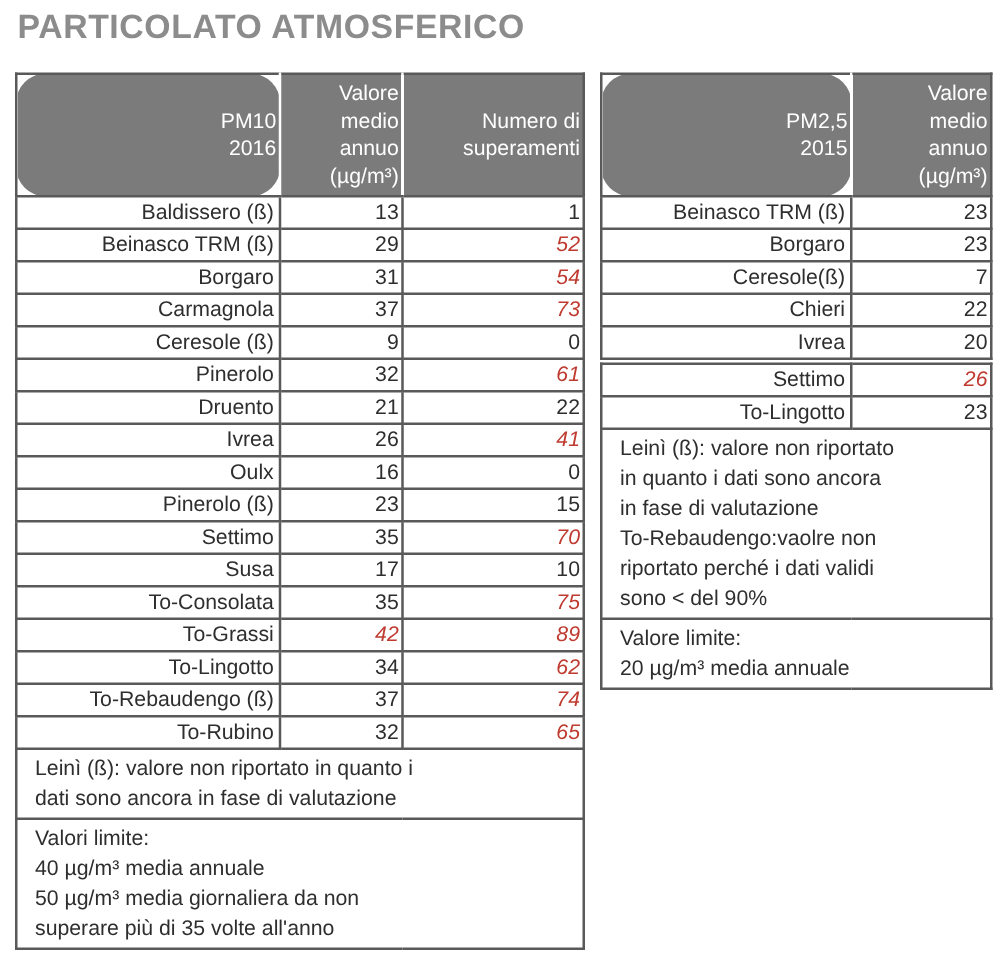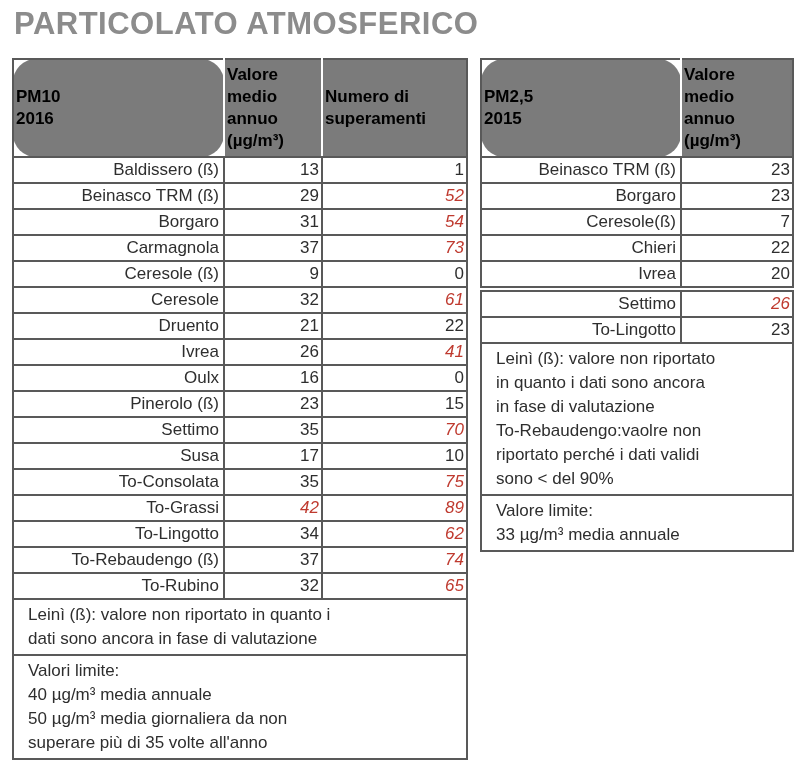--- a/index.html
+++ b/index.html
@@ -10,36 +10,36 @@
     --title:#8c8c8c;
   }
   html,body{margin:0;padding:0;}
   body{
     width:800px;height:772px;background:#ffffff;position:relative;
     font-family:"Liberation Sans",sans-serif;color:var(--text);
     overflow:hidden;
   }
   .page-title{
     position:absolute;left:14px;top:6px;
-    font-size:31px;font-weight:bold;letter-spacing:0.5px;
+    font-size:27px;font-weight:bold;letter-spacing:0.5px;
     color:var(--title);white-space:nowrap;
   }
   .tbl-wrap-left{position:absolute;left:12px;top:58px;width:454px;}
   .tbl-wrap-right{position:absolute;left:480px;top:58px;width:312px;}
   table{
     border-collapse:collapse;table-layout:fixed;width:100%;
     font-size:17px;
   }
   th,td{
     border:2px solid var(--border);
     overflow:hidden;
   }
   thead th{
-    background:var(--header-bg);color:#000000;font-weight:bold;
-    text-align:left;vertical-align:middle;
+    background:var(--header-bg);color:#ffffff;font-weight:normal;
+    text-align:right;vertical-align:middle;
     white-space:pre-line;line-height:22px;padding:4px 2px;
     height:88px;
     border-left:2px solid #ffffff;border-right:2px solid #ffffff;
   }
   thead th:first-child{border-left:2px solid var(--border);border-radius:23px;}
   thead th:last-child{border-right:2px solid var(--border);}
   tbody td{
     height:22px;line-height:22px;padding:1px 4px;
     vertical-align:middle;white-space:nowrap;
   }
@@ -102,21 +102,21 @@
           <td class="num red">73</td>
         </tr>
 
         <tr>
           <td class="name">Ceresole (ß)</td>
           <td class="num">9</td>
           <td class="num">0</td>
         </tr>
 
         <tr>
-          <td class="name">Ceresole</td>
+          <td class="name">Pinerolo</td>
           <td class="num">32</td>
           <td class="num red">61</td>
         </tr>
 
         <tr>
           <td class="name">Druento</td>
           <td class="num">21</td>
           <td class="num">22</td>
         </tr>
 
@@ -261,17 +261,17 @@
       <tr>
         <td class="note" colspan="2">Leinì (ß): valore non riportato
 in quanto i dati sono ancora
 in fase di valutazione
 To-Rebaudengo:vaolre non
 riportato perché i dati validi
 sono &lt; del 90%</td>
       </tr>
       <tr>
         <td class="note" colspan="2">Valore limite:
-33 µg/m³ media annuale</td>
+20 µg/m³ media annuale</td>
       </tr>
     </tbody>
   </table>
 </div>
 
 </body></html>

